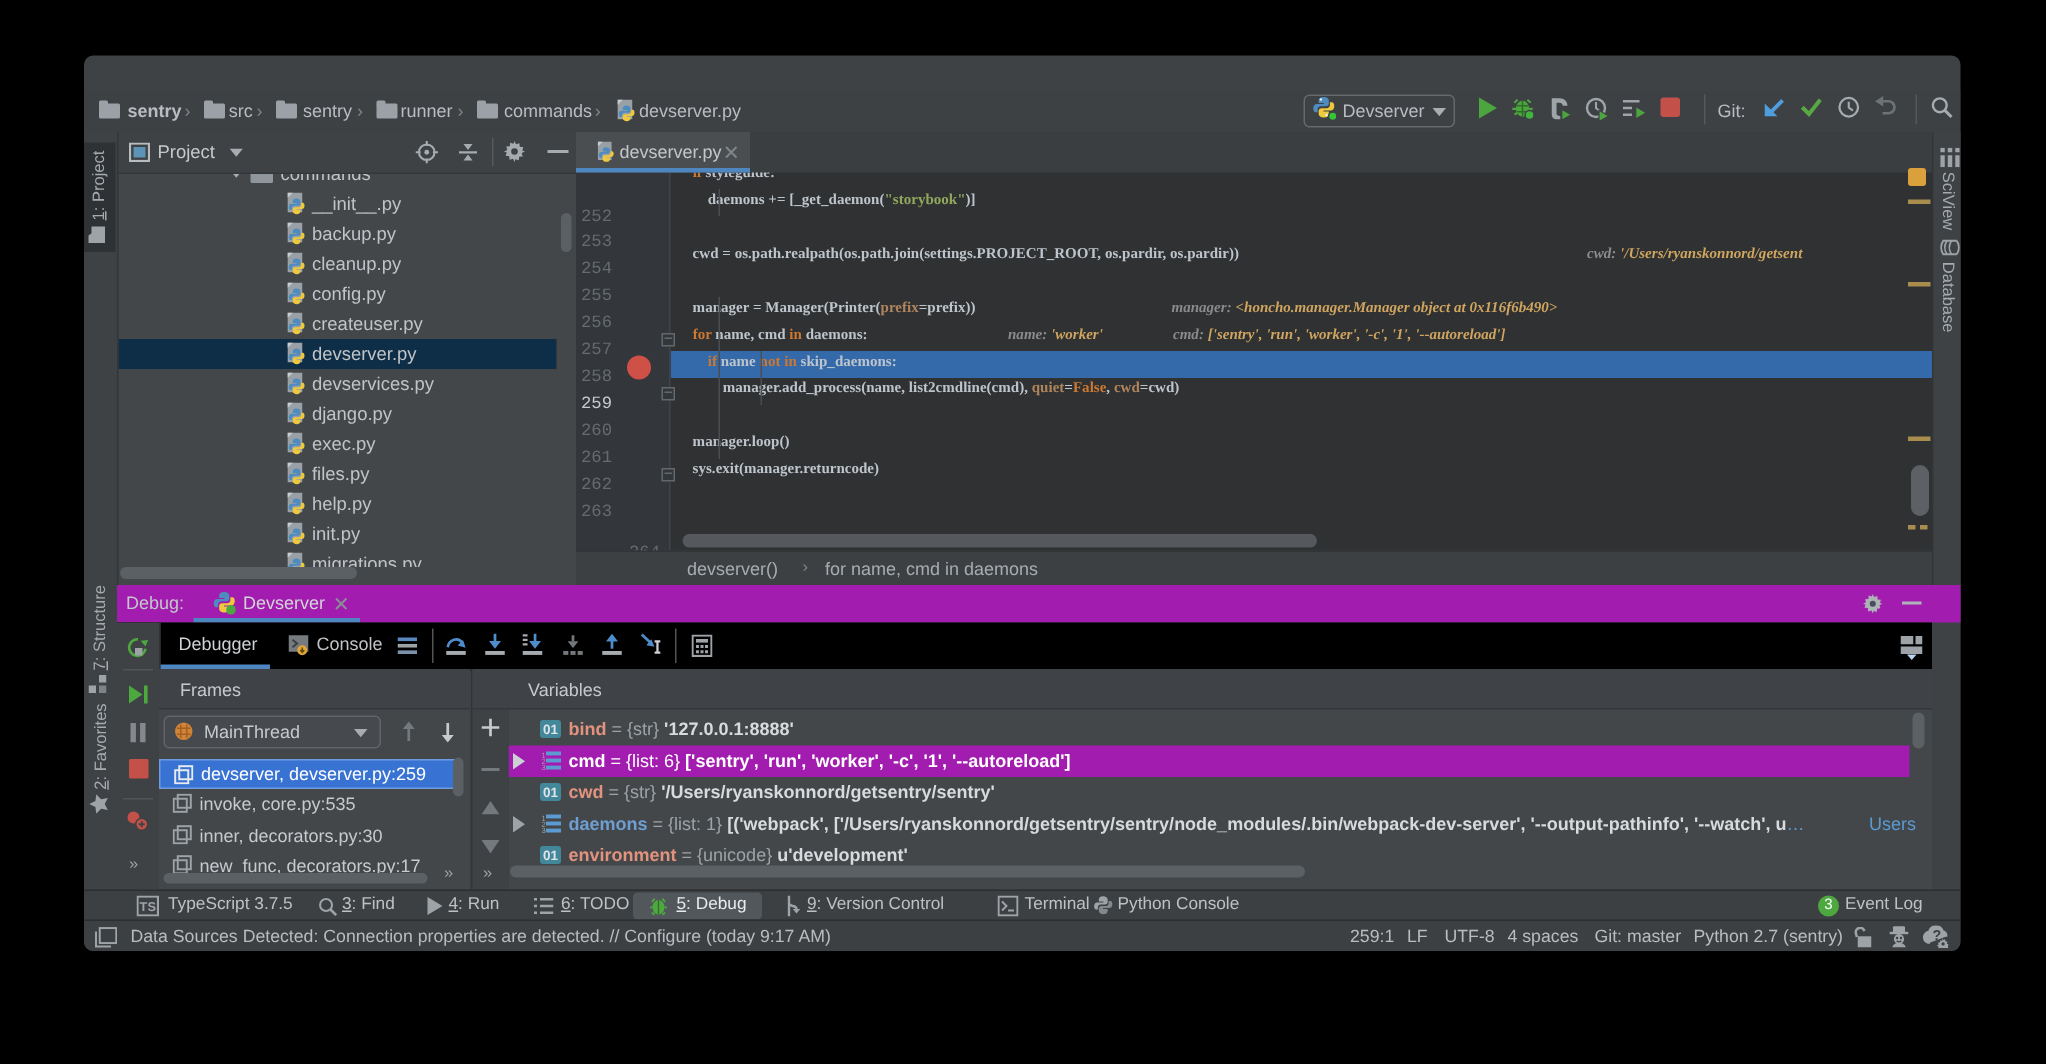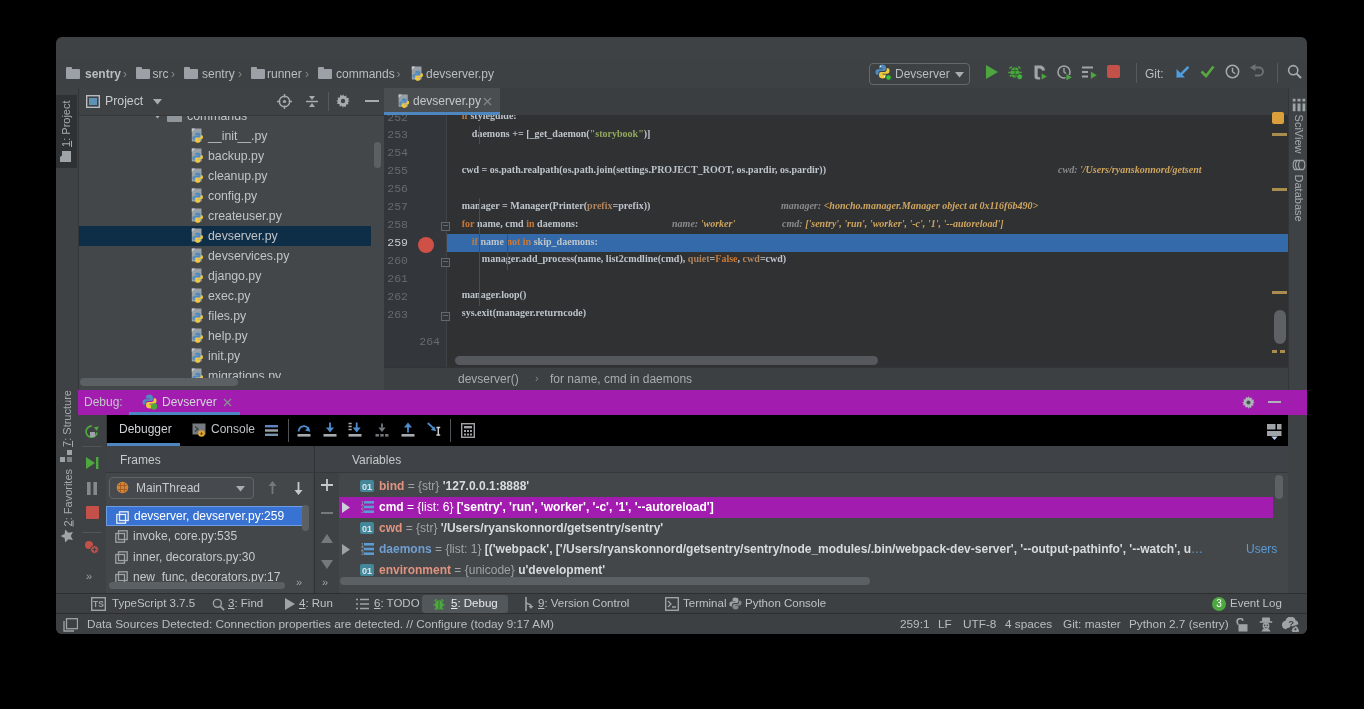--- a/index.html
+++ b/index.html
@@ -26,21 +26,21 @@
   #projhead{left:0;top:0;width:100%;height:27px;background:#3e4245;border-bottom:1px solid #35383b;}
   #tree{left:0;top:27px;width:100%;height:263px;overflow:hidden;}
   .trow{left:0;width:293px;height:20px;font-size:12.3px;color:#c0c4c7;}
   .trow .nm{position:absolute;left:151px;top:3px;}
   
   #edit{left:328px;top:0;width:904px;height:302px;background:#2f3133;}
   #tabbar{left:0;top:0;width:100%;height:27px;background:#3b3e41;}
   #tab1{left:0;top:0;width:116px;height:27px;background:#4a4e51;}
   #tab1 .ul{left:0;bottom:0;width:100%;height:3px;background:#4e86c0;}
   #gutter{left:0;top:27px;width:62px;height:252px;background:#33363a;border-right:1px solid #404448;}
-  .lno{position:absolute;left:0;width:24px;text-align:right;font-size:11.5px;font-family:"Liberation Mono",monospace;color:#666b6f;}
+  .lno{position:absolute;left:0;width:24px;text-align:right;font-size:11.5px;font-family:"Liberation Mono",monospace;color:#666b6f;margin-top:27px;}
   .cline{position:absolute;left:0;white-space:pre;font-family:Liberation Serif, serif;font-size:10px;font-weight:bold;color:#bdc4cb;letter-spacing:0.015px;}
   .k{color:#cc7832;}
   .s{color:#91a85c;}
   .kw{color:#b0845c;}
   .hintl{color:#8b8b8b;font-style:italic;font-weight:bold;}
   .hintv{color:#cfa55f;font-style:italic;font-weight:bold;}
   #execline{left:63px;top:146px;width:841px;height:18px;background:#346aa9;}
   #crumbs{left:0;top:279px;width:100%;height:23px;background:#3d4043;border-top:1px solid #323538;}
   #rstrip{left:1232px;top:0;width:19px;height:302px;background:#3e4245;border-left:1px solid #333639;}
   

